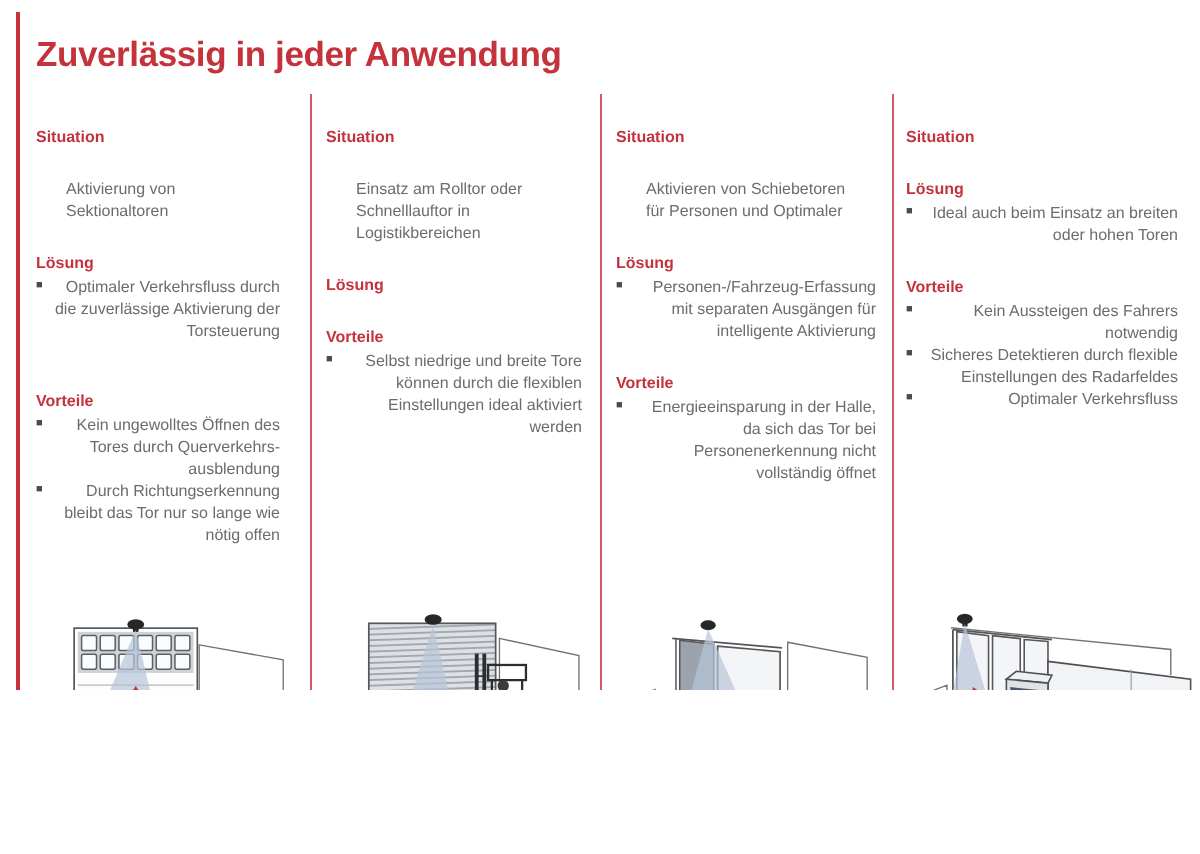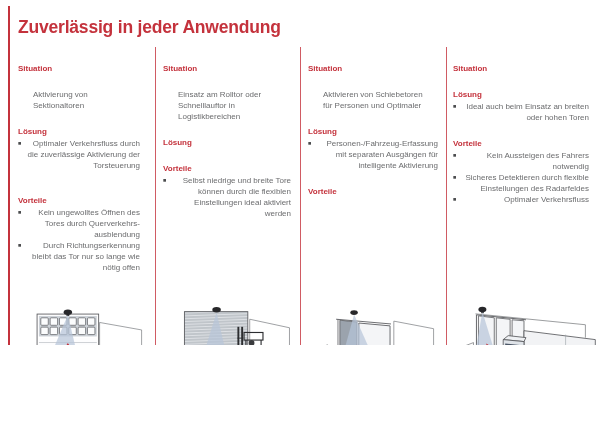--- a/index.html
+++ b/index.html
@@ -101,20 +101,23 @@
       <p>Aktivieren von Schiebetoren für Personen und Optimaler</p>
     </div>
     <div class="sec">
       <h3 class="sec-h">Lösung</h3>
       <ul class="bullets">
         <li>Personen-/Fahrzeug-Erfassung mit separaten Ausgängen für intelligente Aktivierung</li>
       </ul>
     </div>
     <div class="sec">
       <h3 class="sec-h">Vorteile</h3>
+      <ul class="bullets">
+        <li>Energieeinsparung in der Halle, da sich das Tor bei Personenerkennung nicht vollständig öffnet</li>
+      </ul>
     </div>
   </div>
 
   <div class="col col-4">
     <div class="sec">
       <h3 class="sec-h">Situation</h3>
     </div>
     <div class="sec">
       <h3 class="sec-h">Lösung</h3>
       <ul class="bullets">

